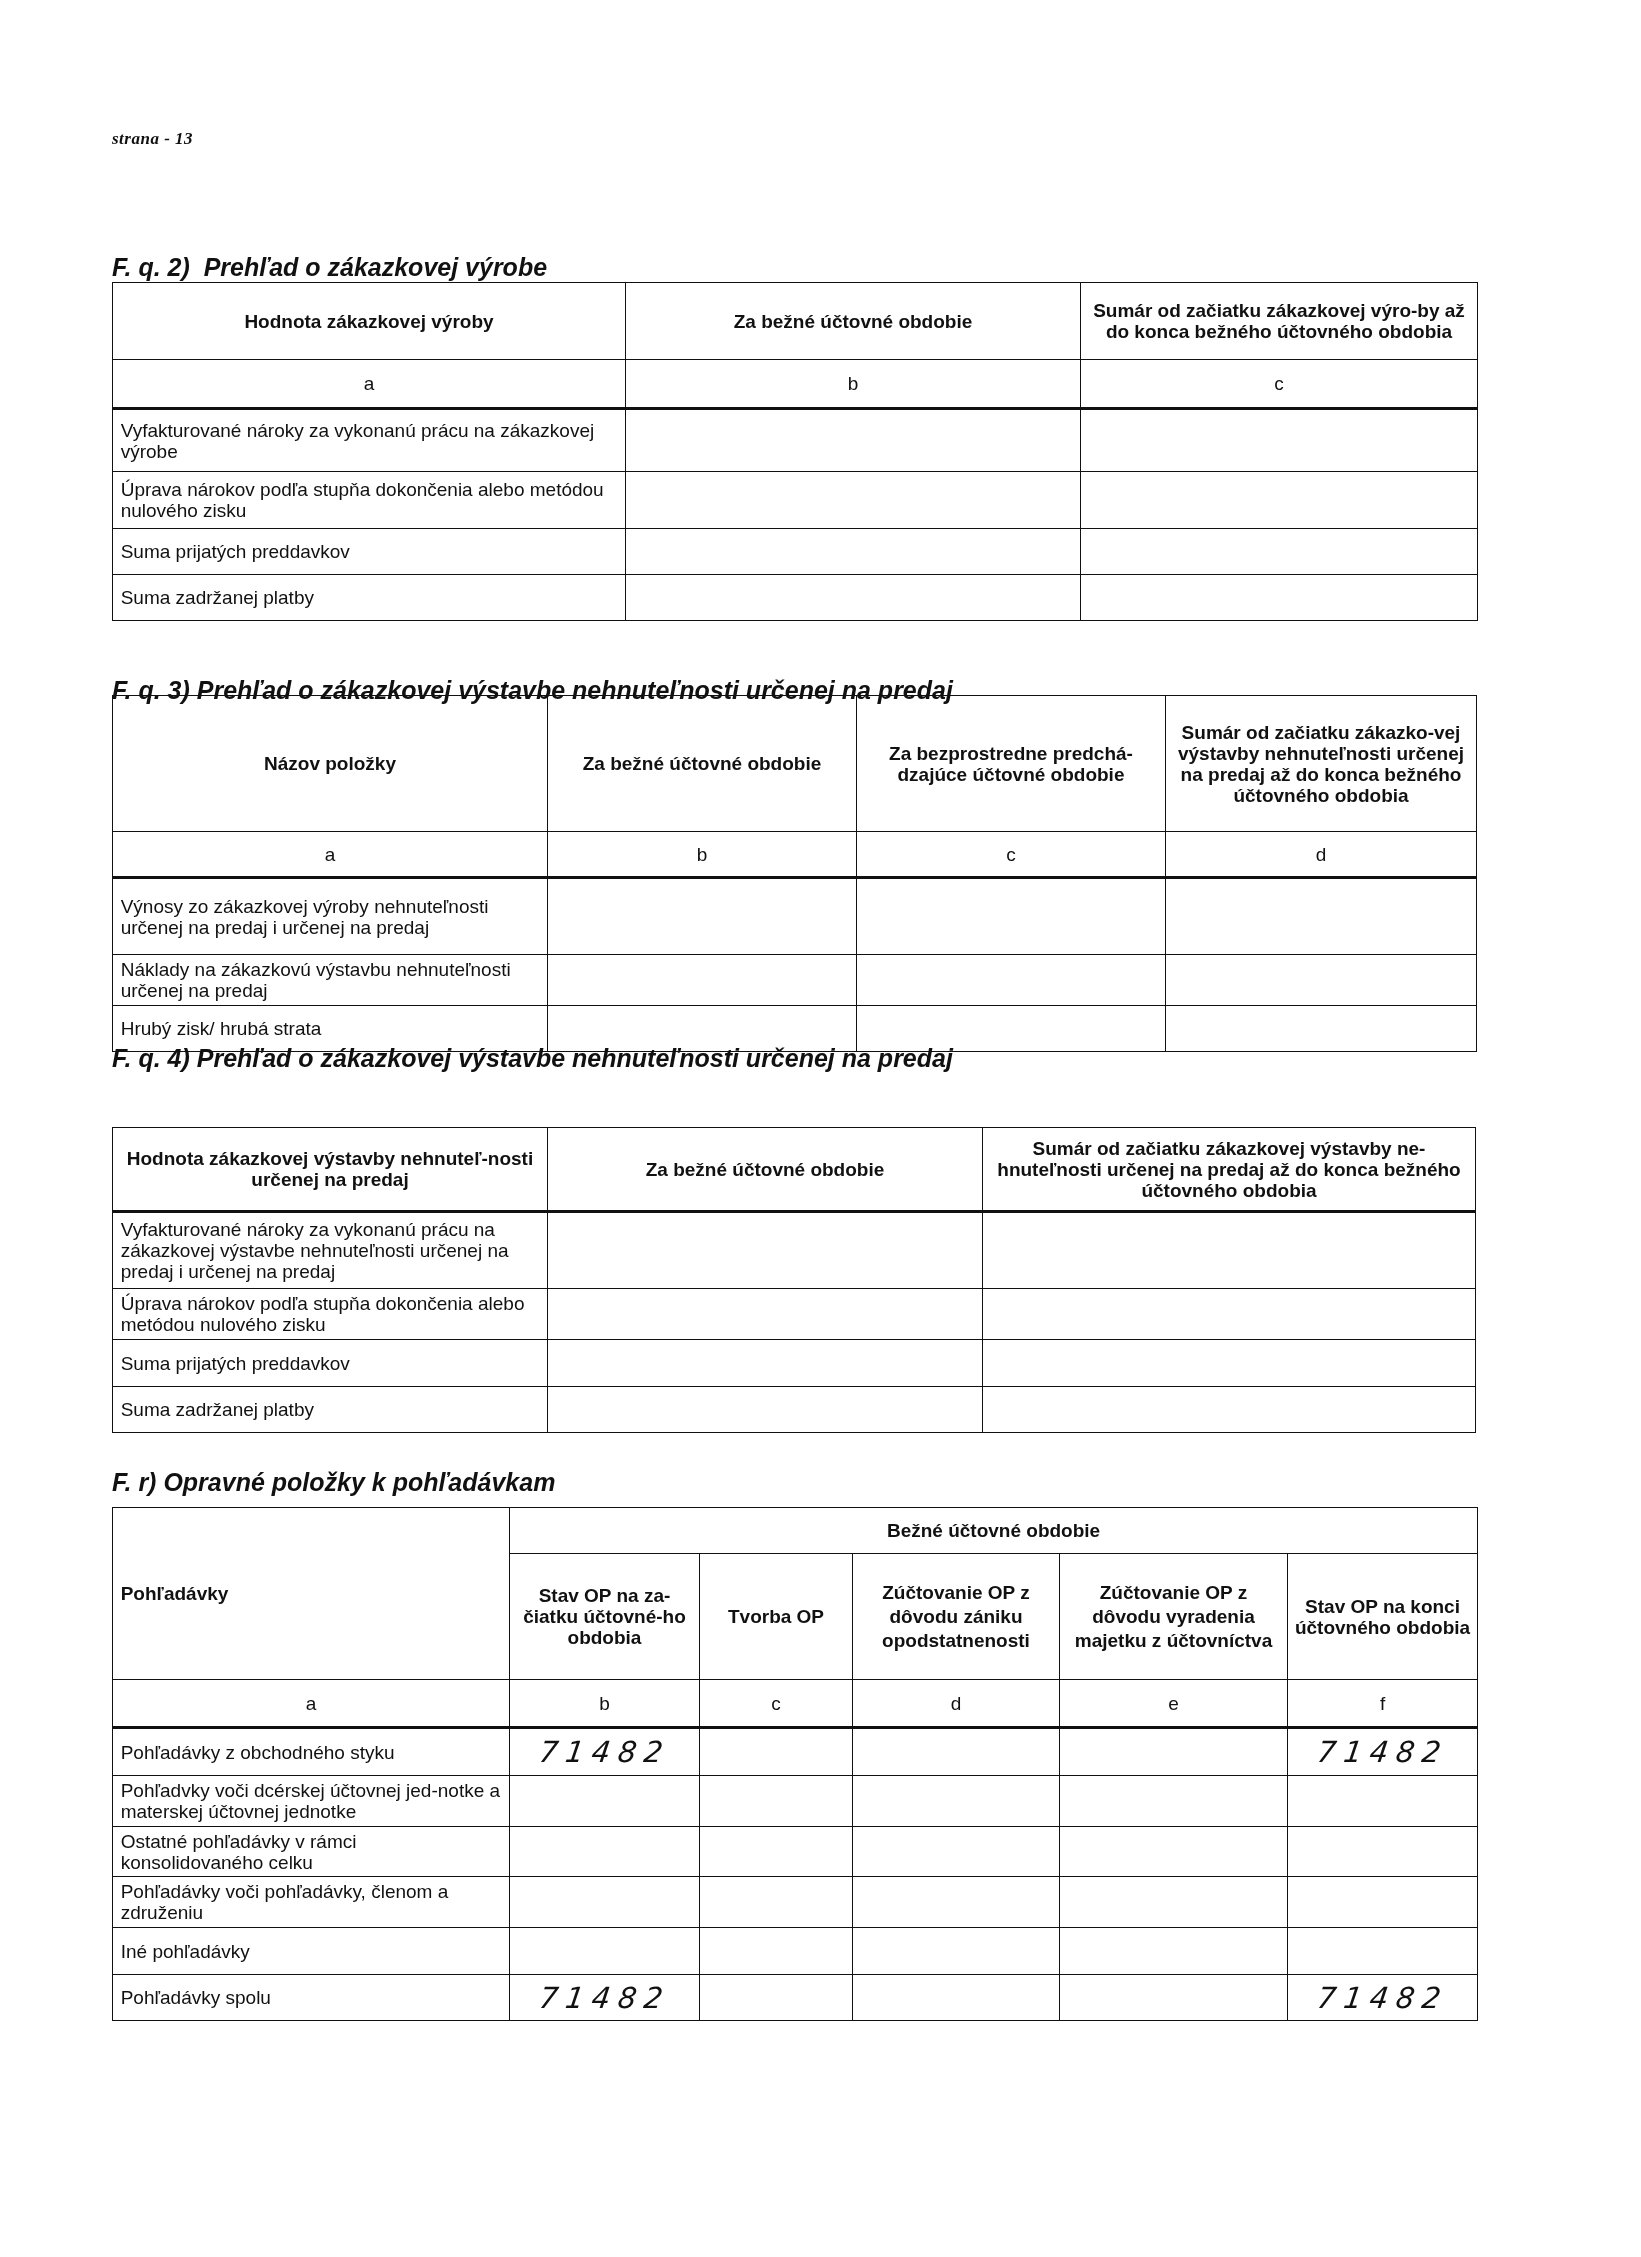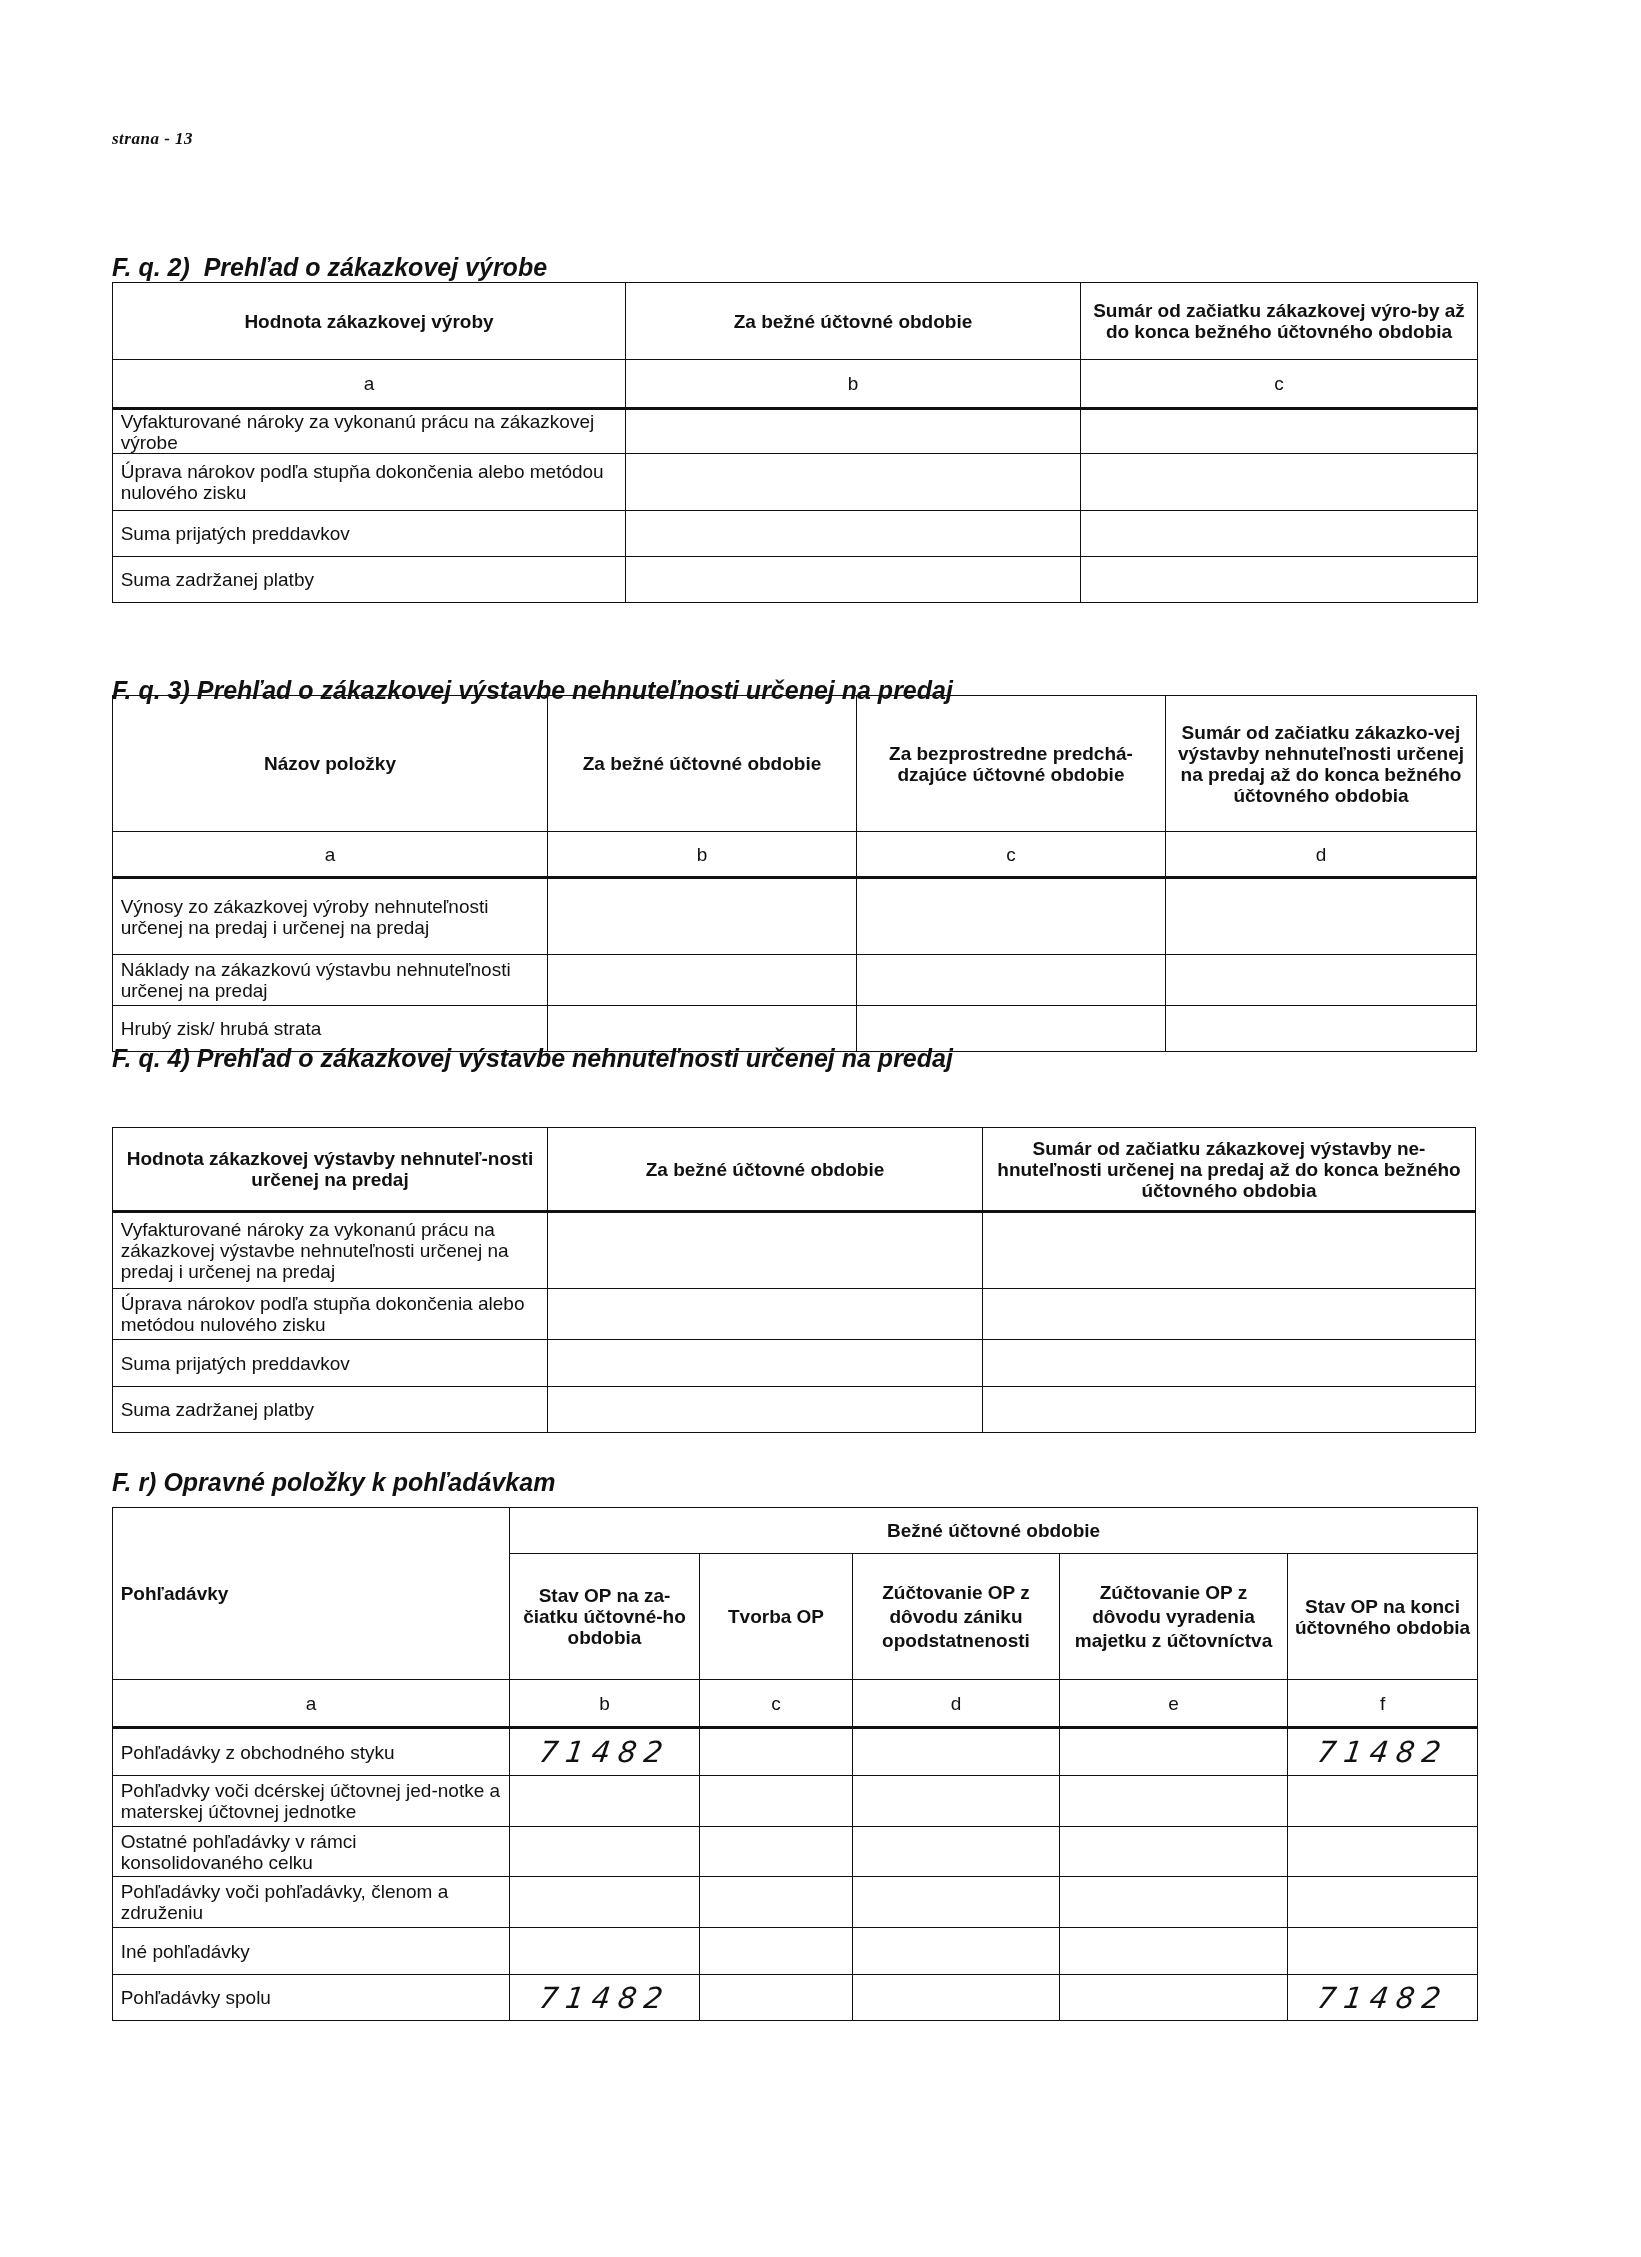--- a/index.html
+++ b/index.html
@@ -52,21 +52,21 @@
       <tr style="height:77px">
     <th>Hodnota zákazkovej výroby</th>
     <th>Za bežné účtovné obdobie</th>
     <th>Sumár od začiatku zákazkovej výro-by až do konca bežného účtovného obdobia</th>
   </tr>
   <tr class="thick-bottom" style="height:49px">
     <td class="letter">a</td>
     <td class="letter">b</td>
     <td class="letter">c</td>
   </tr>
-  <tr style="height:45px">
+  <tr style="height:63px">
     <td class="label">Vyfakturované nároky za vykonanú prácu na zákazkovej výrobe</td>
     <td></td>
     <td></td>
   </tr>
   <tr style="height:57px">
     <td class="label justify">Úprava nárokov podľa stupňa dokončenia alebo metódou nulového zisku</td>
     <td></td>
     <td></td>
   </tr>
   <tr style="height:46px">

